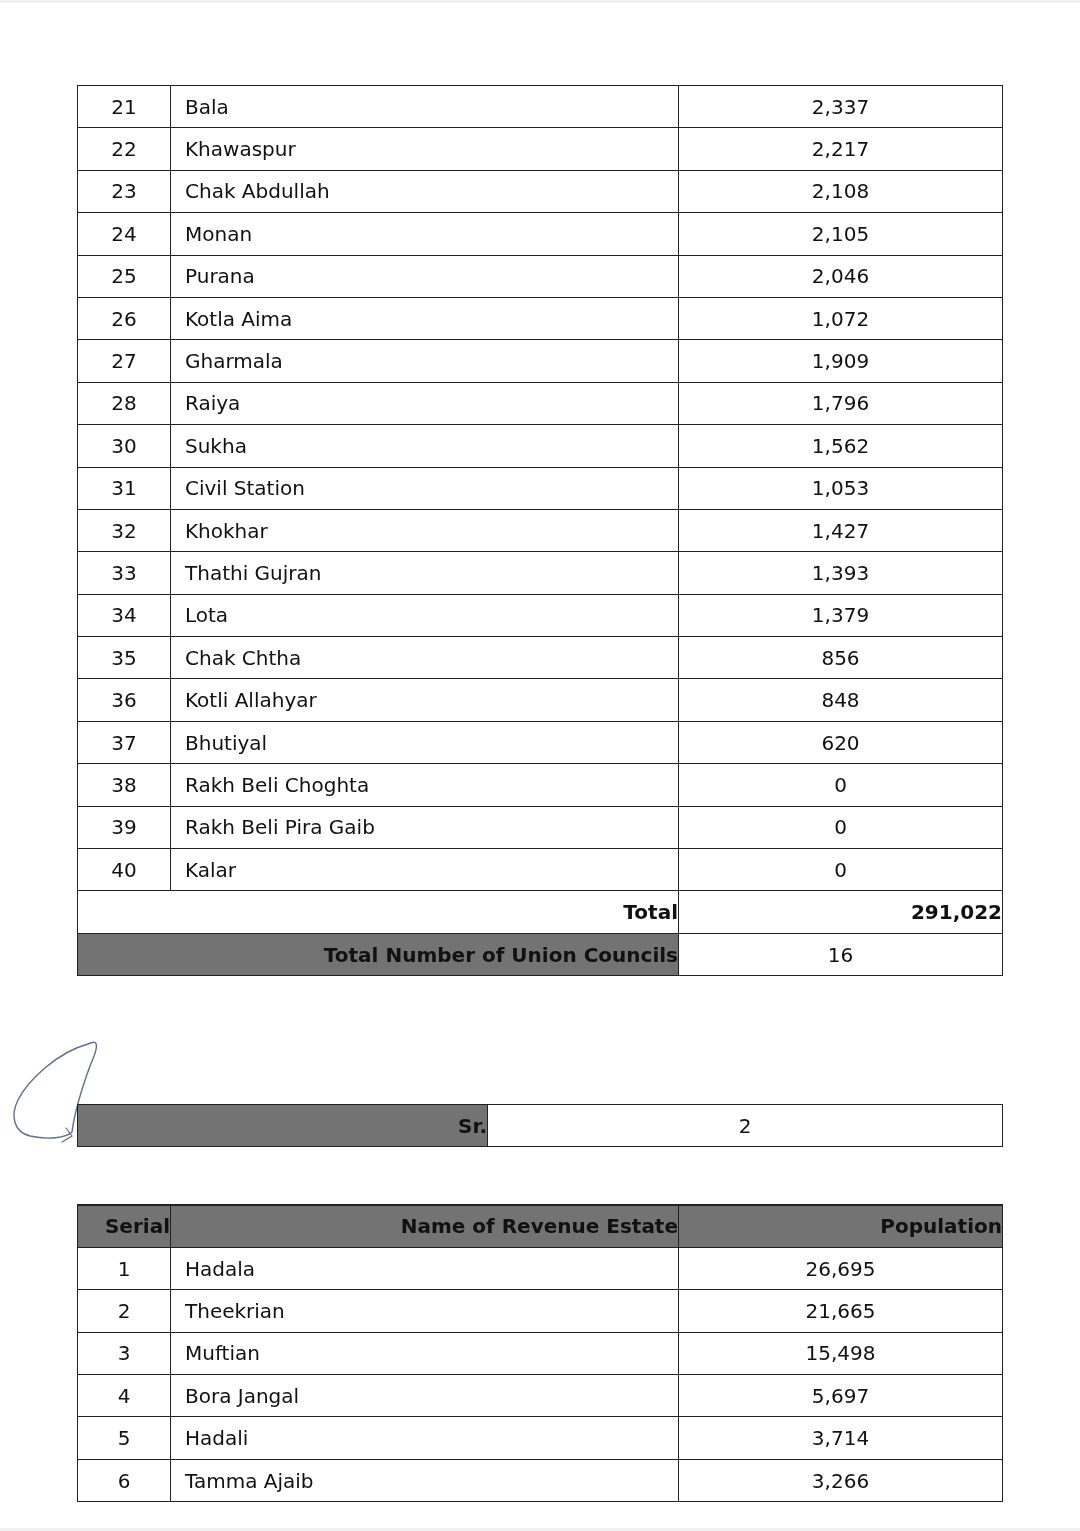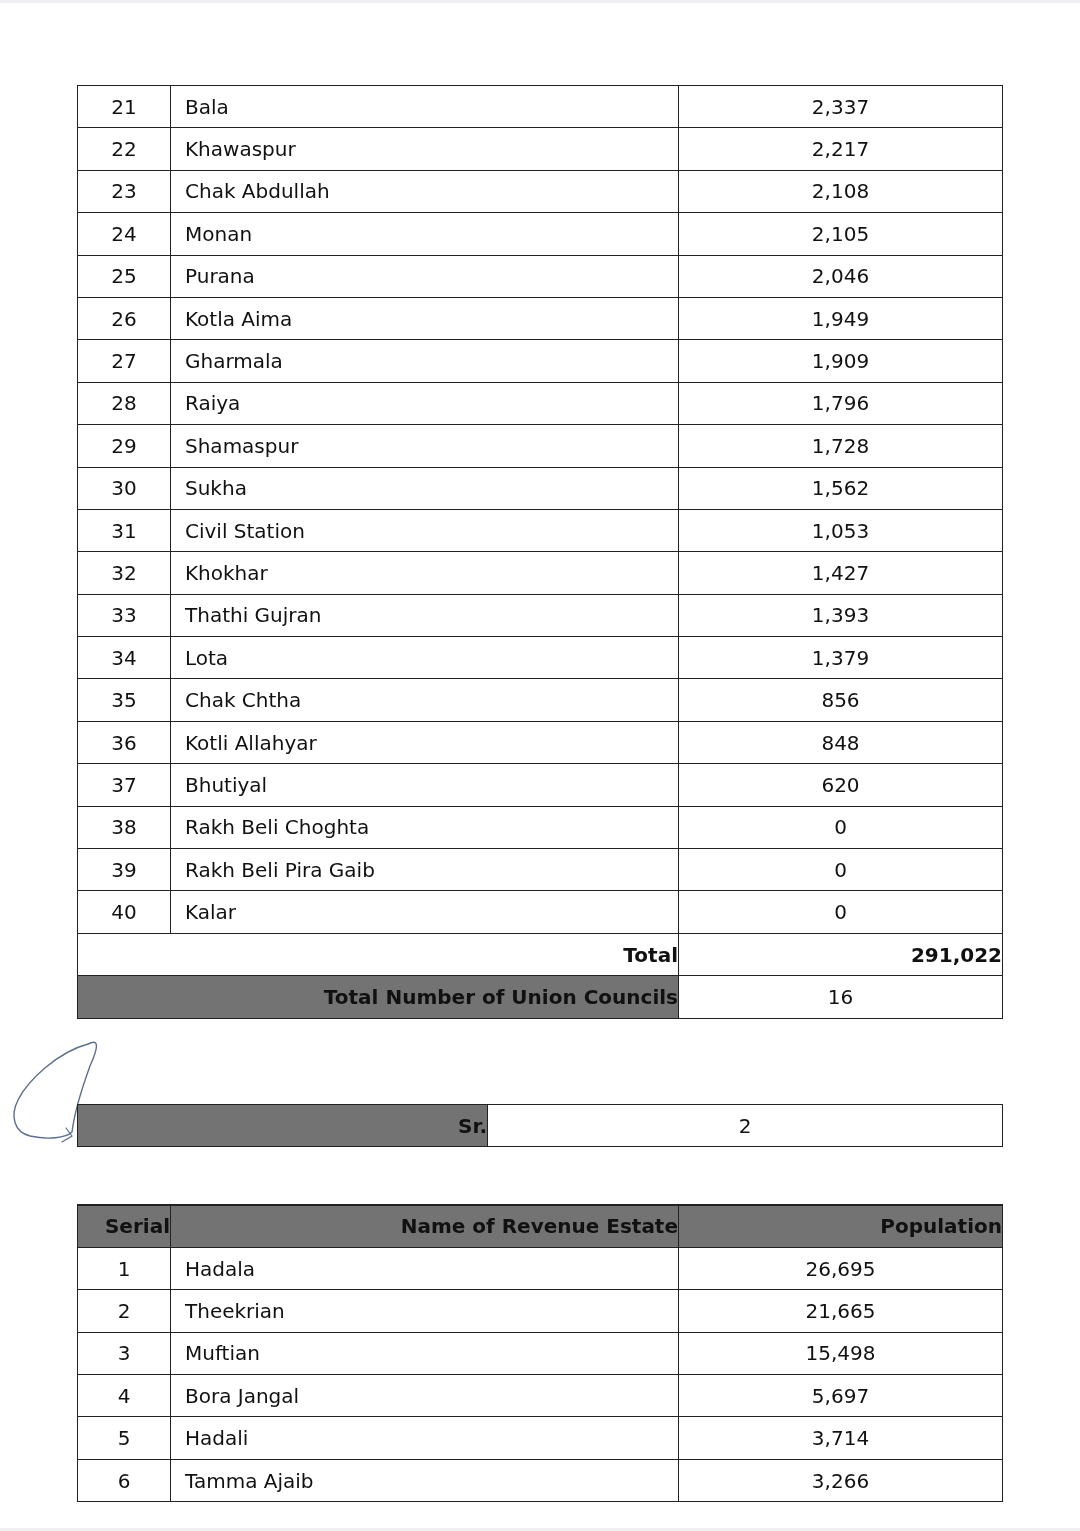--- a/index.html
+++ b/index.html
@@ -76,36 +76,31 @@
         <td class="c">2,105</td>
       </tr>
     <tr>
         <td class="c">25</td>
         <td class="l">Purana</td>
         <td class="c">2,046</td>
       </tr>
     <tr>
         <td class="c">26</td>
         <td class="l">Kotla Aima</td>
-        <td class="c">1,949</td>
+        <td class="c">1,072</td>
       </tr>
     <tr>
         <td class="c">27</td>
         <td class="l">Gharmala</td>
         <td class="c">1,909</td>
       </tr>
     <tr>
         <td class="c">28</td>
         <td class="l">Raiya</td>
         <td class="c">1,796</td>
-      </tr>
-    <tr>
-        <td class="c">29</td>
-        <td class="l">Shamaspur</td>
-        <td class="c">1,728</td>
       </tr>
     <tr>
         <td class="c">30</td>
         <td class="l">Sukha</td>
         <td class="c">1,562</td>
       </tr>
     <tr>
         <td class="c">31</td>
         <td class="l">Civil Station</td>
         <td class="c">1,053</td>

